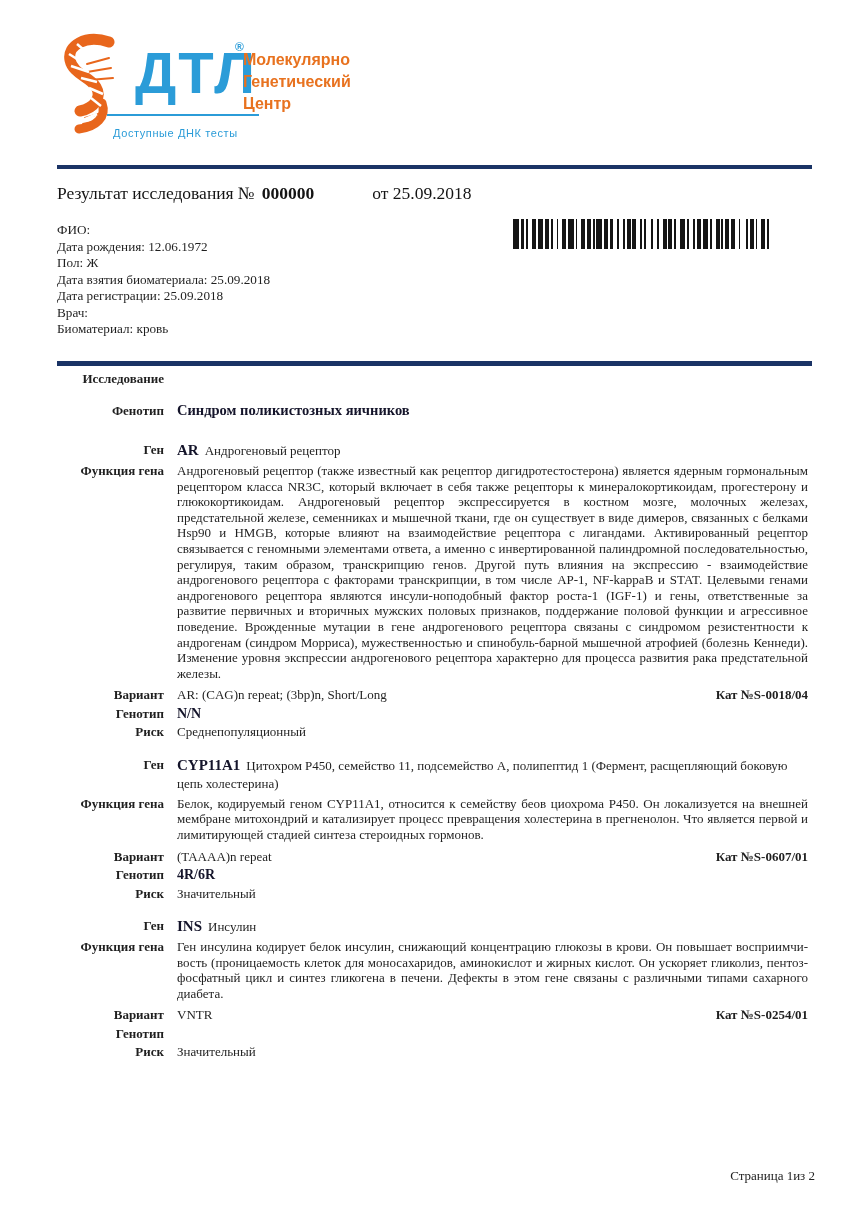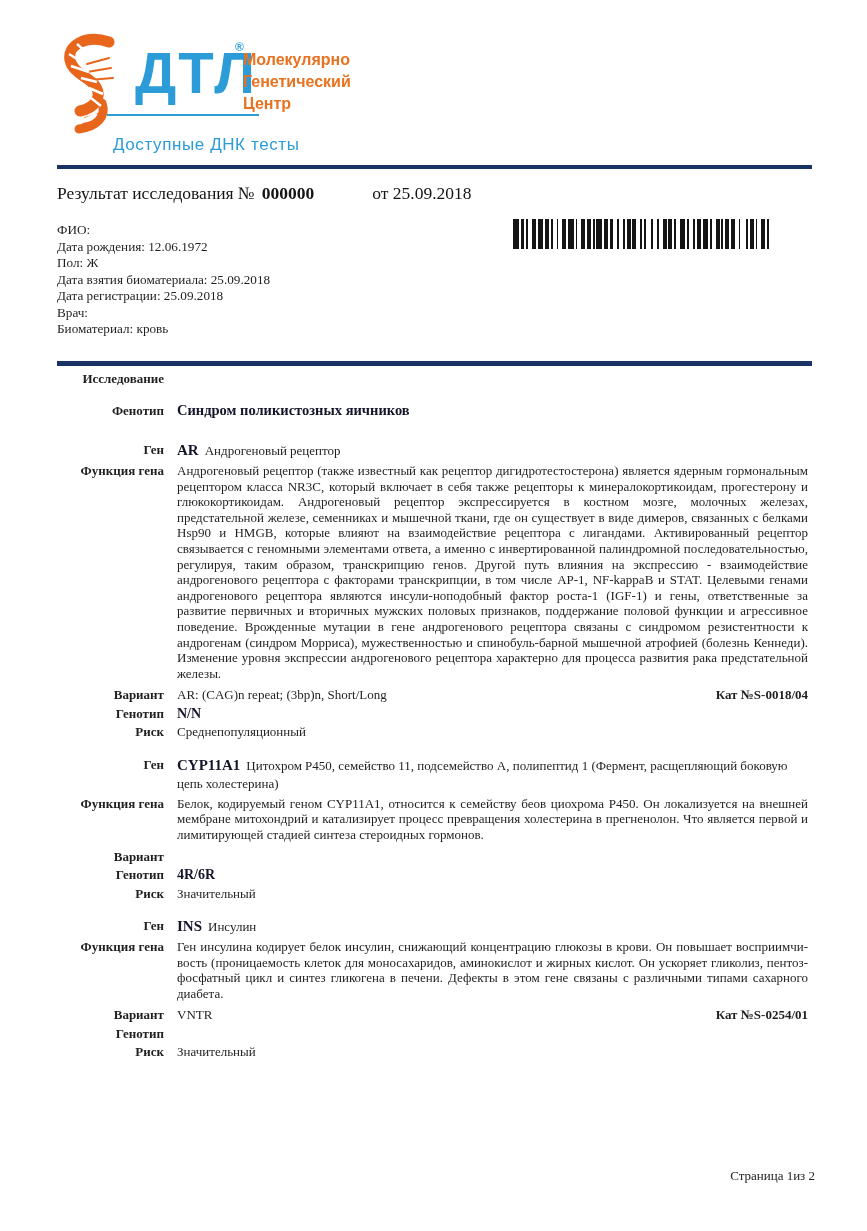--- a/index.html
+++ b/index.html
@@ -6,21 +6,21 @@
   .page{position:relative;width:867px;height:1231px;background:#fff;overflow:hidden;
         font-family:"Liberation Serif","DejaVu Serif",serif;color:#1f1f1f;}
 
   
   .logo{position:absolute;left:57px;top:30px;width:360px;height:110px;font-family:"Liberation Sans","DejaVu Sans",sans-serif;}
   .logo svg{position:absolute;left:0;top:2px;}
   .brand{position:absolute;left:52px;top:14px;font-size:58px;font-weight:bold;letter-spacing:2px;line-height:1;margin-left:26px;}
   .reg{position:absolute;left:178px;top:10px;font-size:12px;font-weight:bold;}
   .tagline{position:absolute;left:186px;top:19px;font-size:16px;font-weight:bold;line-height:22px;}
   .logo-underline{position:absolute;left:50px;top:84px;width:152px;height:2px;}
-  .logo-subtitle{position:absolute;left:56px;top:105px;font-size:17px;letter-spacing:0.6px;}
+  .logo-subtitle{position:absolute;left:56px;top:97px;font-size:11px;letter-spacing:0.6px;}
 
   
   .rule{position:absolute;left:57px;width:755px;background:#1a3365;}
   .rule-1{top:165px;height:4px;}
   .rule-2{top:361px;height:5px;}
 
   
   .report-header{position:absolute;left:57px;top:183px;font-size:17.5px;color:#141414;}
   .report-number{font-weight:bold;margin-left:7px;}
   .report-date{margin-left:58px;}
@@ -242,20 +242,24 @@
       <div class="row gene-row">
         <div class="lbl">Ген</div>
         <div><span class="gene-sym">CYP11A1</span><span>Цитохром Р450, семейство 11, подсемейство А, полипептид 1 (Фермент, расщепляющий боковую цепь холестерина)</span></div>
       </div>
       <div class="row func-row">
         <div class="lbl">Функция гена</div>
         <div class="func">Белок, кодируемый геном CYP11A1, относится к семейству беов циохрома Р450. Он локализуется на внешней мембране митохондрий и катализирует процесс превращения холестерина в прегненолон. Что является первой и лимитирующей стадией синтеза стероидных гормонов.</div>
       </div>
       <div class="row kv-row">
         <div class="lbl">Вариант</div>
+        <div class="kv">
+            <span>(TAAAA)n repeat</span>
+            <span class="cat">Кат №S-0607/01</span>
+          </div>
       </div>
       <div class="row kv-row">
         <div class="lbl">Генотип</div>
         <div class="geno">4R/6R</div>
       </div>
       <div class="row kv-row">
         <div class="lbl">Риск</div>
         <div>Значительный</div>
       </div>
     </section>

